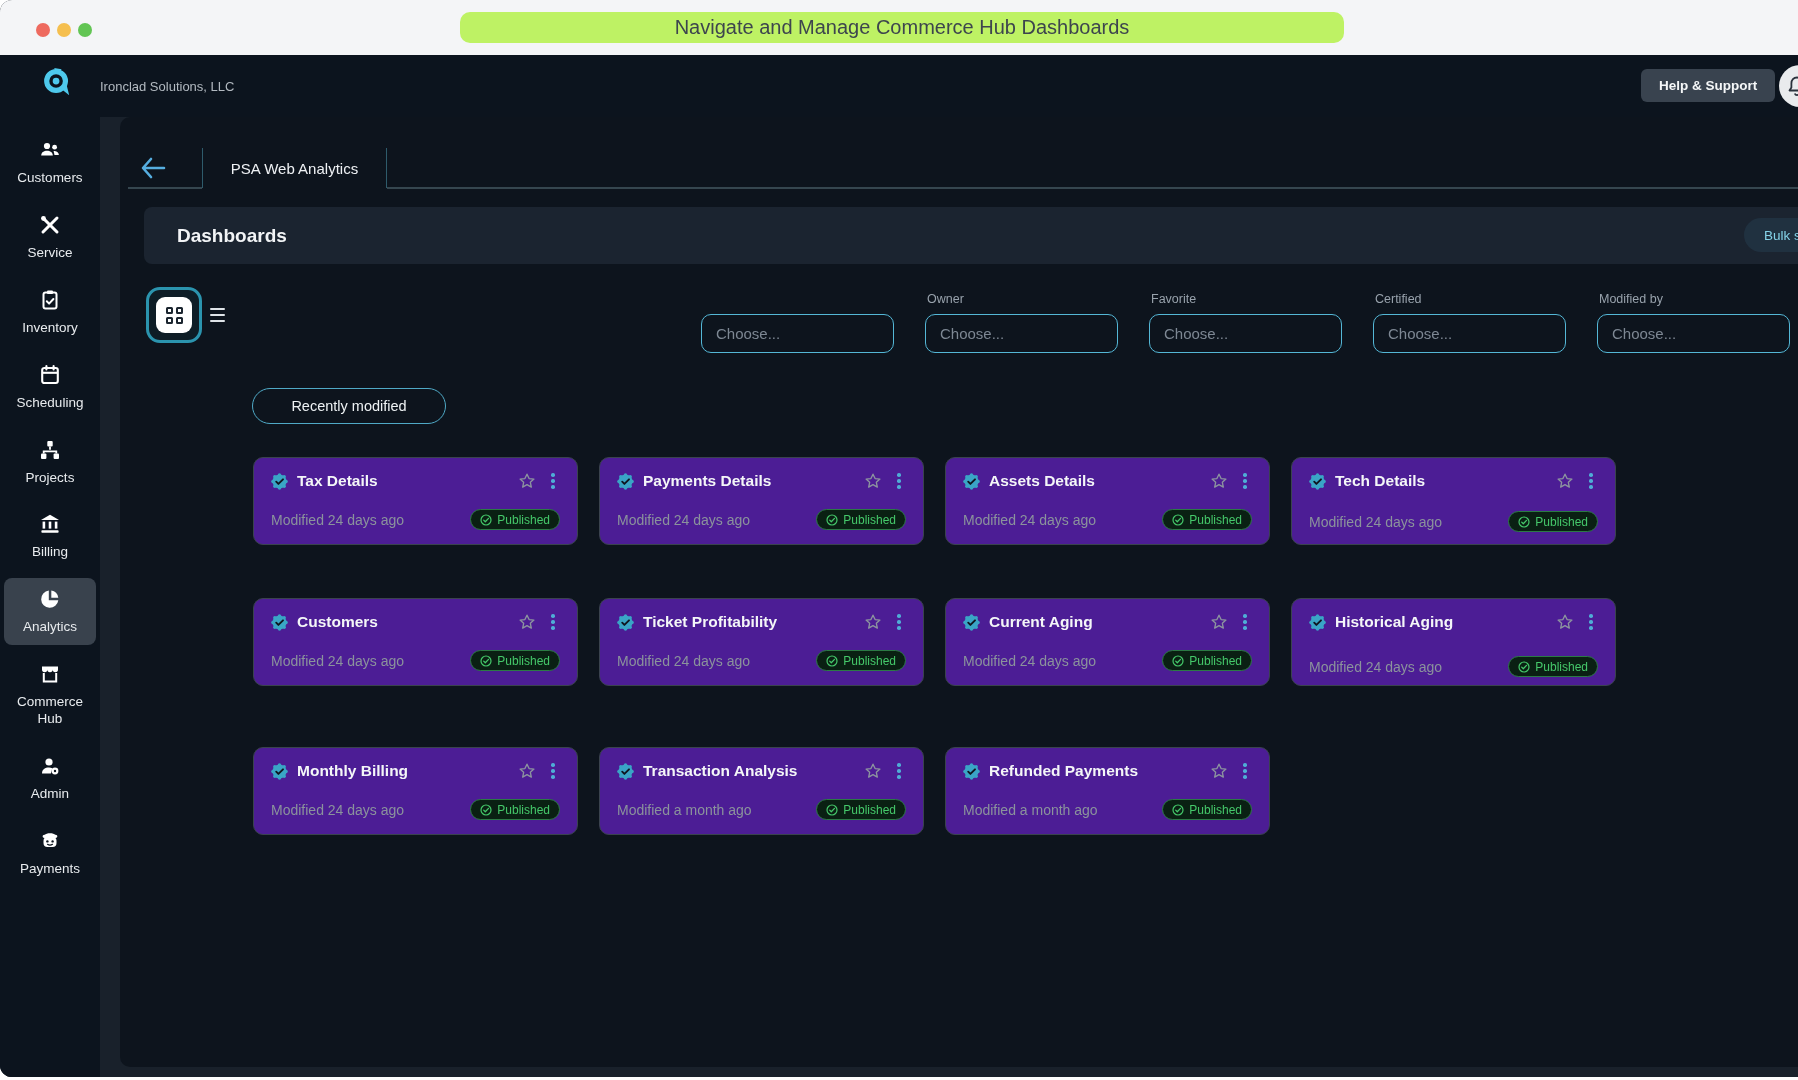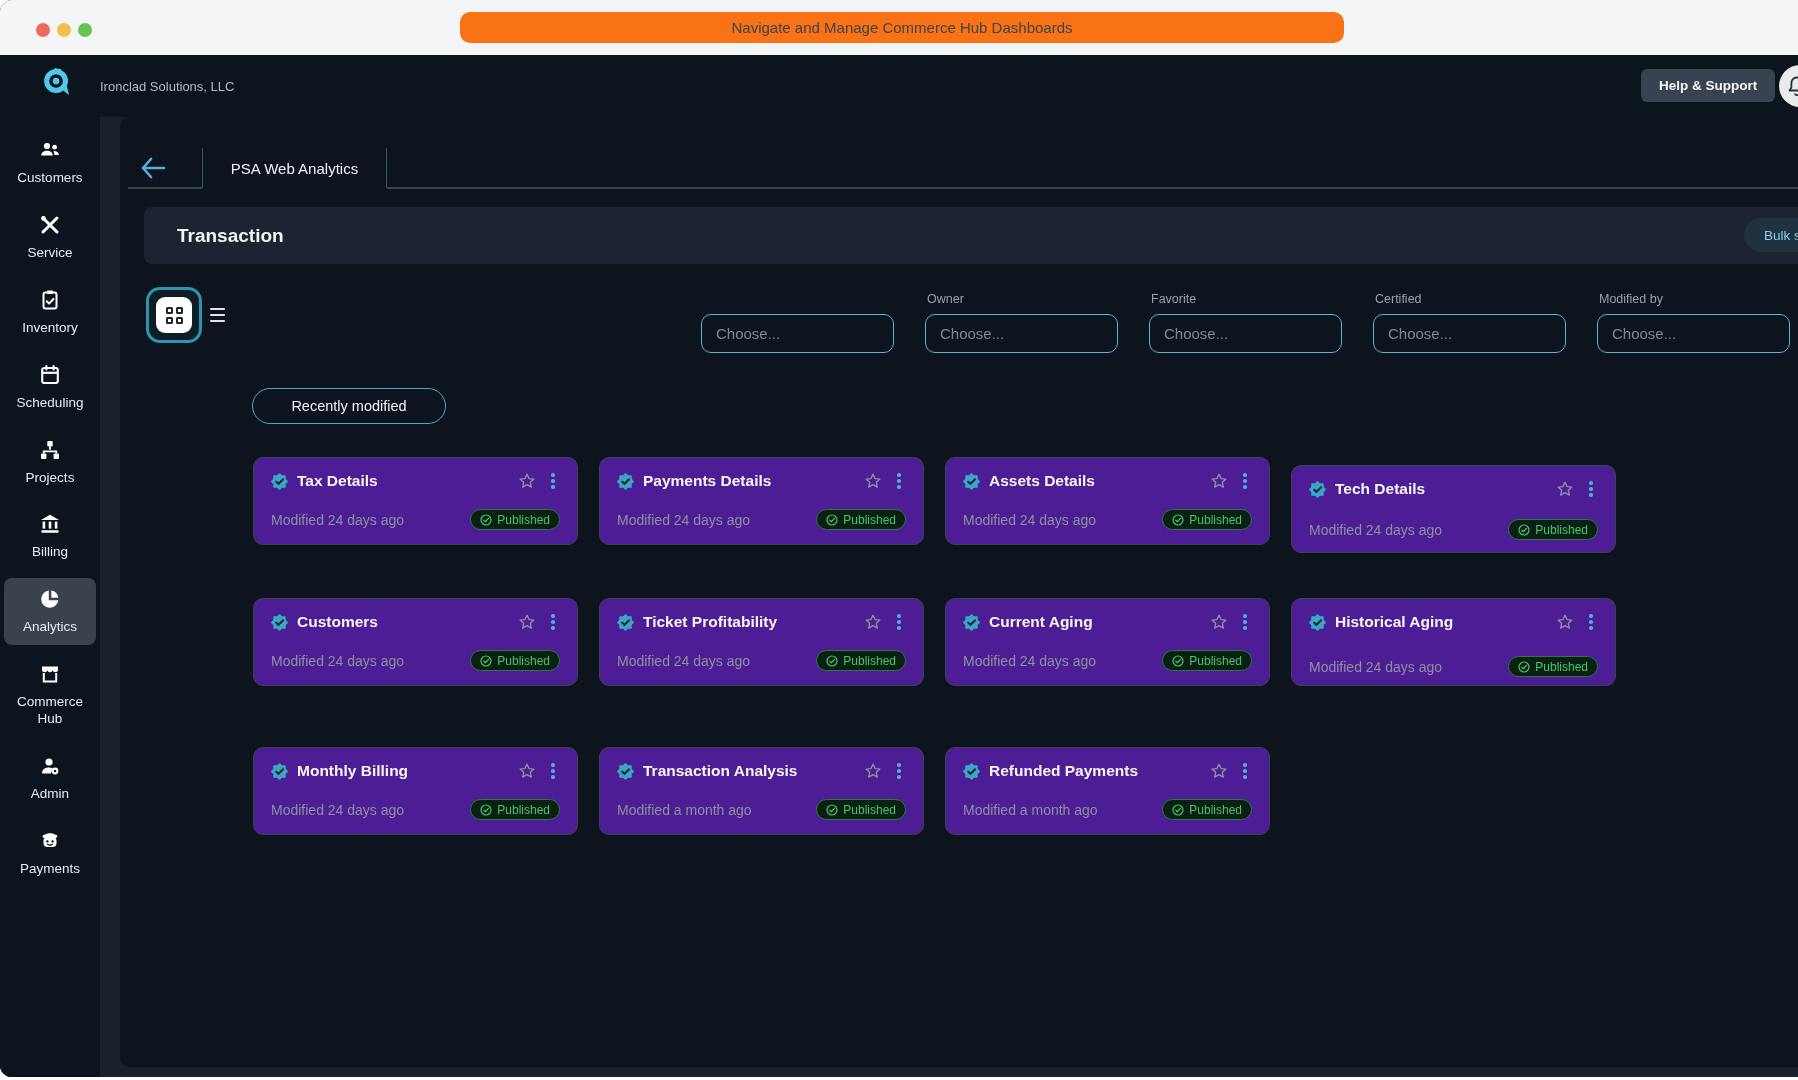--- a/index.html
+++ b/index.html
@@ -8,22 +8,22 @@
   .window { position:absolute; left:0; top:0; width:1812px; height:1077px;
     border-radius:12px; overflow:hidden; background:#19212b; }
 
   
   .titlebar { position:absolute; left:0; top:0; right:0; height:55px; background:#f4f5f7; }
   .traffic { position:absolute; top:23px; width:14px; height:14px; border-radius:50%; }
   .t-red { left:36px; background:#ee6a5f; }
   .t-yellow { left:57px; background:#f5bf4f; }
   .t-green { left:78px; background:#62c554; }
   .title-pill { position:absolute; left:460px; top:12px; width:884px; height:31px;
-    background:#f97316; border-radius:10px; display:flex; align-items:center; justify-content:center;
-    color:#3d454e; font-size:15px;text-align:right; }
+    background:#bef264; border-radius:10px; display:flex; align-items:center; justify-content:center;
+    color:#3d454e; font-size:20px;text-align:right; }
 
   
   .app { position:absolute; left:0; top:55px; right:0; bottom:0; background:#19212b; }
   .app-header { position:absolute; left:0; top:0; right:0; height:62px; background:#0c141e; }
   .logo { position:absolute; left:42px; top:11px; width:30px; height:32px; }
   .company { position:absolute; left:100px; top:0; height:62px; display:flex; align-items:center;
     color:#b3bac1; font-size:13px; }
   .help-btn { position:absolute; left:1641px; top:14px; height:33px; padding:0 18px;
     background:#39434f; border-radius:6px; color:#f5f7f8; font-size:13.5px; font-weight:bold;
     display:flex; align-items:center;text-align:center; }
@@ -236,21 +236,21 @@
     <div class="tabview">
 
       <svg class="back-arrow" viewBox="0 0 26 22">
         <path d="M11 2 L3 11 L11 20 M3.5 11 H24" fill="none" stroke="#56aee0" stroke-width="2.6" stroke-linecap="round" stroke-linejoin="round"></path>
       </svg>
       <div class="tab">PSA Web Analytics</div>
       <div class="tab-line seg-l"></div>
       <div class="tab-line seg-r"></div>
 
       <div class="band">
-        <h1>Transaction</h1>
+        <h1>Dashboards</h1>
         <div class="bulk-btn">Bulk select</div>
       </div>
 
       <div class="toggle-ring">
         <div class="grid-btn">
           <span class="grid-glyph">
             <span></span>
               <span></span>
               <span></span>
               <span></span>
@@ -401,21 +401,21 @@
             <span class="status-pill">
               <svg width="12" height="12" viewBox="0 0 12 12">
                 <circle cx="6" cy="6" r="5" fill="none" stroke="#45c86a" stroke-width="1.2"></circle>
                 <path d="M3.7 6.1 l1.6 1.6 L8.5 4.4" fill="none" stroke="#45c86a" stroke-width="1.3" stroke-linecap="round" stroke-linejoin="round"></path>
               </svg>
               <span class="s-txt">Published</span>
             </span>
           </div>
         </div>
 
-        <div class="card" style="left: 1171px; top: 348px; gap: 20px;">
+        <div class="card" style="left: 1171px; top: 340px; gap: 20px;">
           <div class="card-top">
             <svg width="17" height="17" viewBox="0 0 17 17">
               <g fill="#3aa5c6">
                 <circle cx="8.5" cy="8.5" r="7"></circle>
                 <circle cx="8.5" cy="1.9" r="1.7"></circle>
                   <circle cx="8.5" cy="15.1" r="1.7"></circle>
                 <circle cx="1.9" cy="8.5" r="1.7"></circle>
                   <circle cx="15.1" cy="8.5" r="1.7"></circle>
                 <circle cx="3.8" cy="3.8" r="1.7"></circle>
                   <circle cx="13.2" cy="3.8" r="1.7"></circle>

